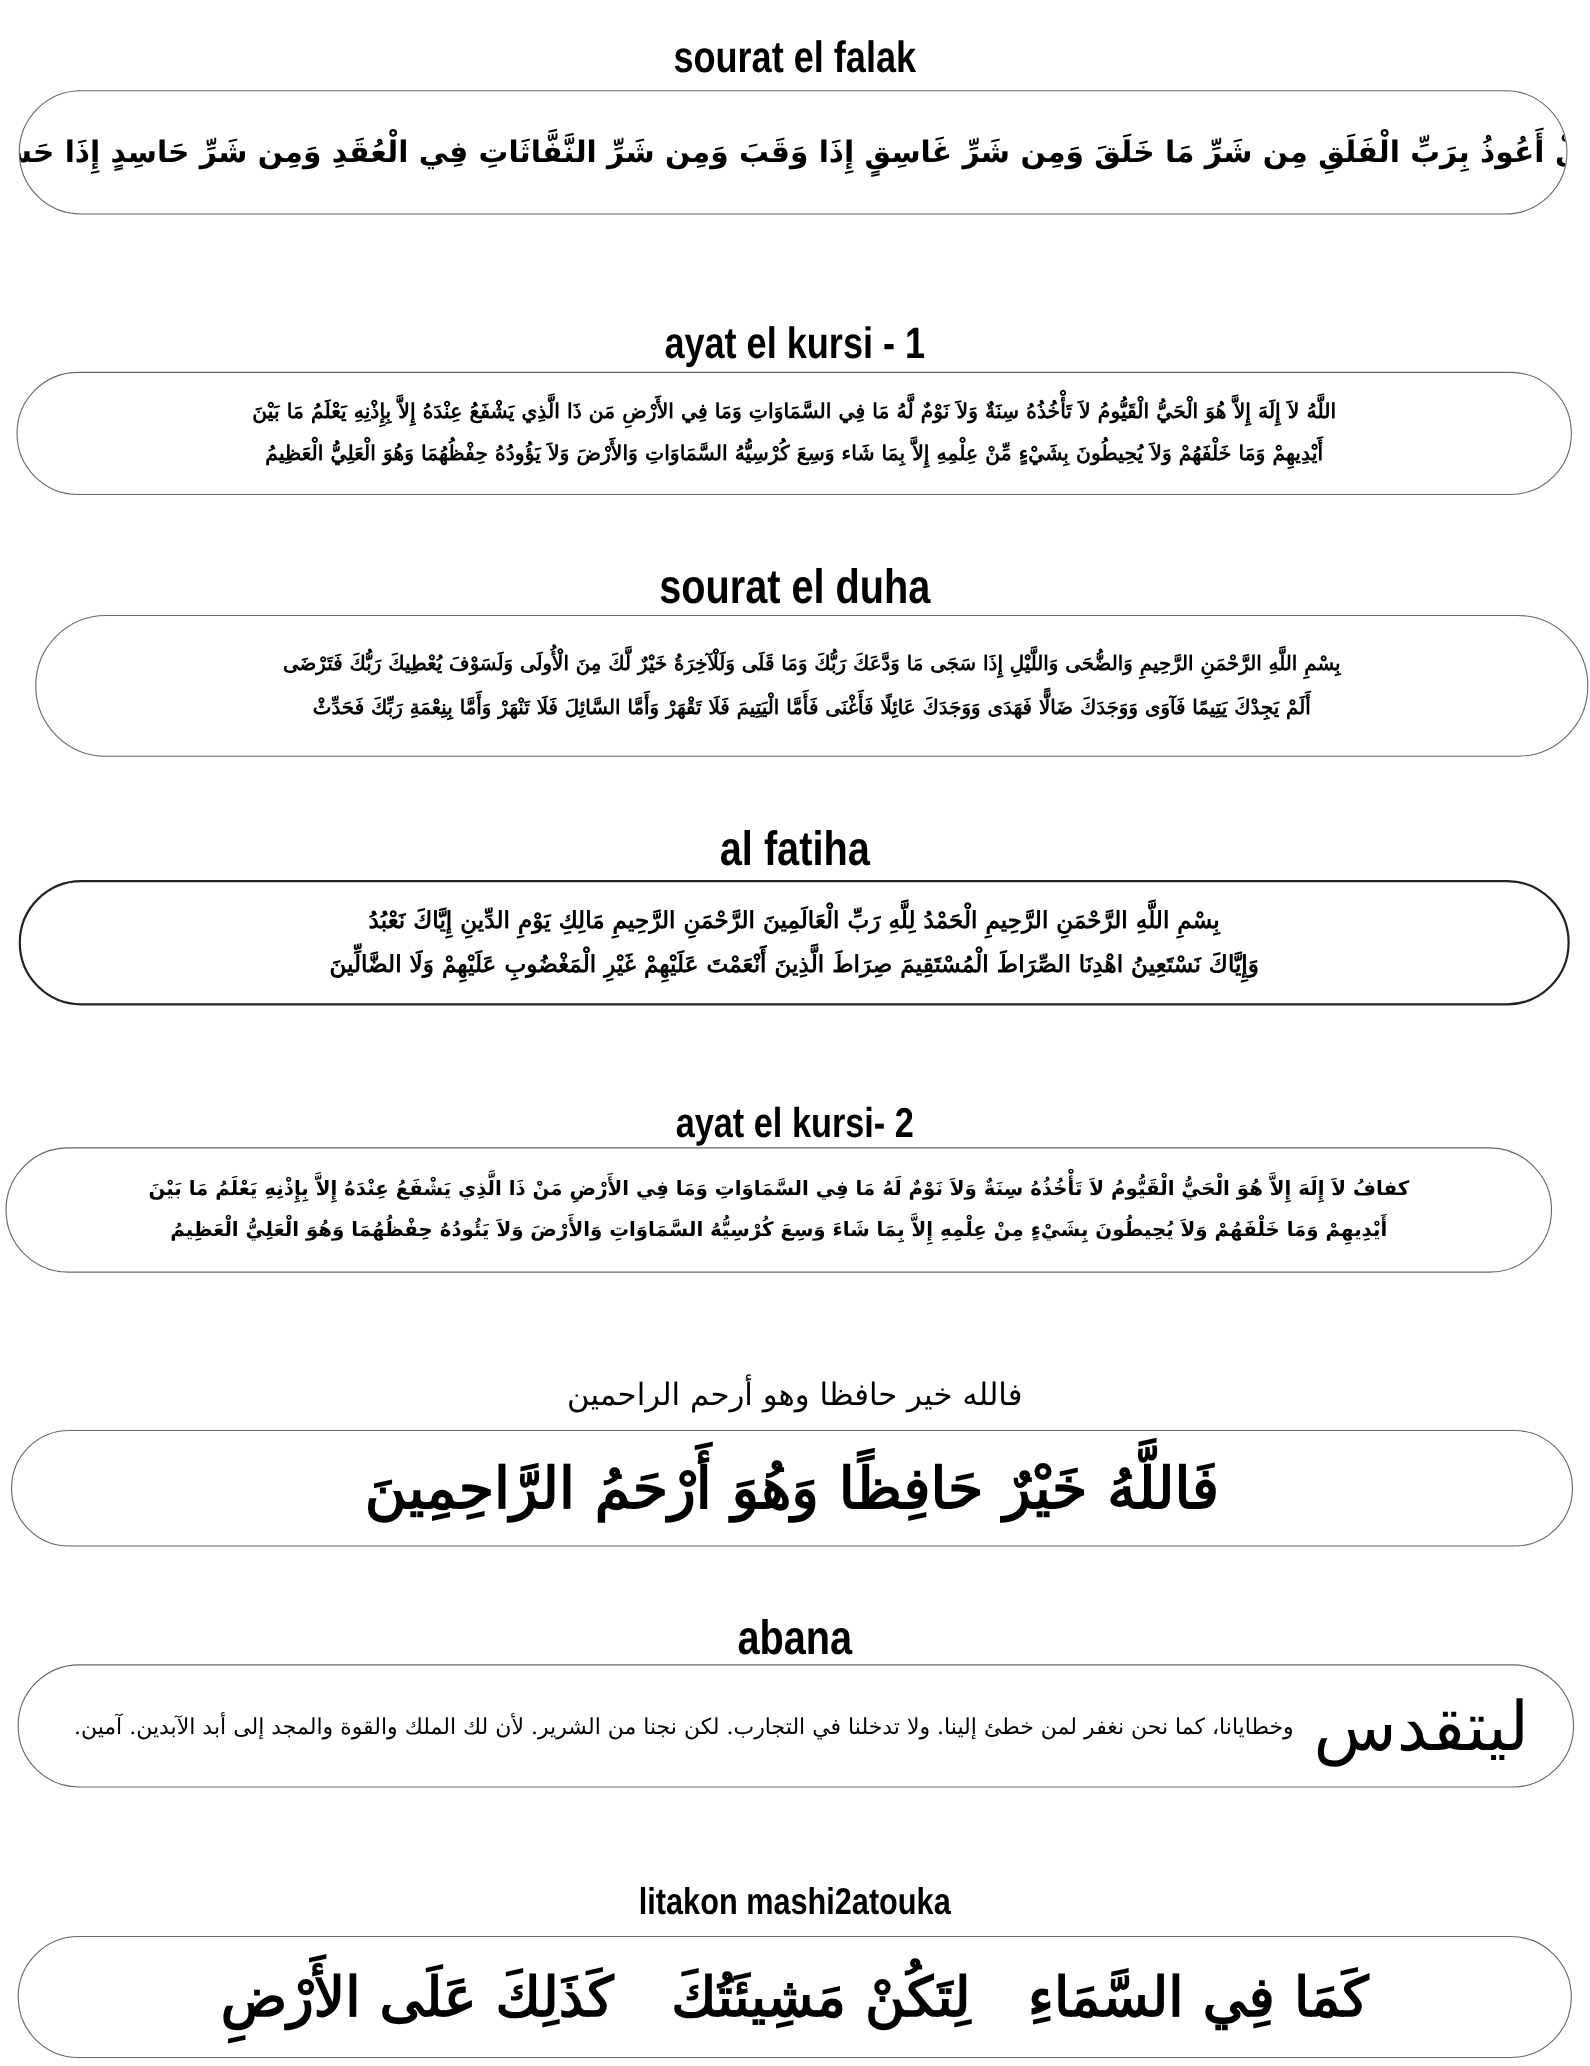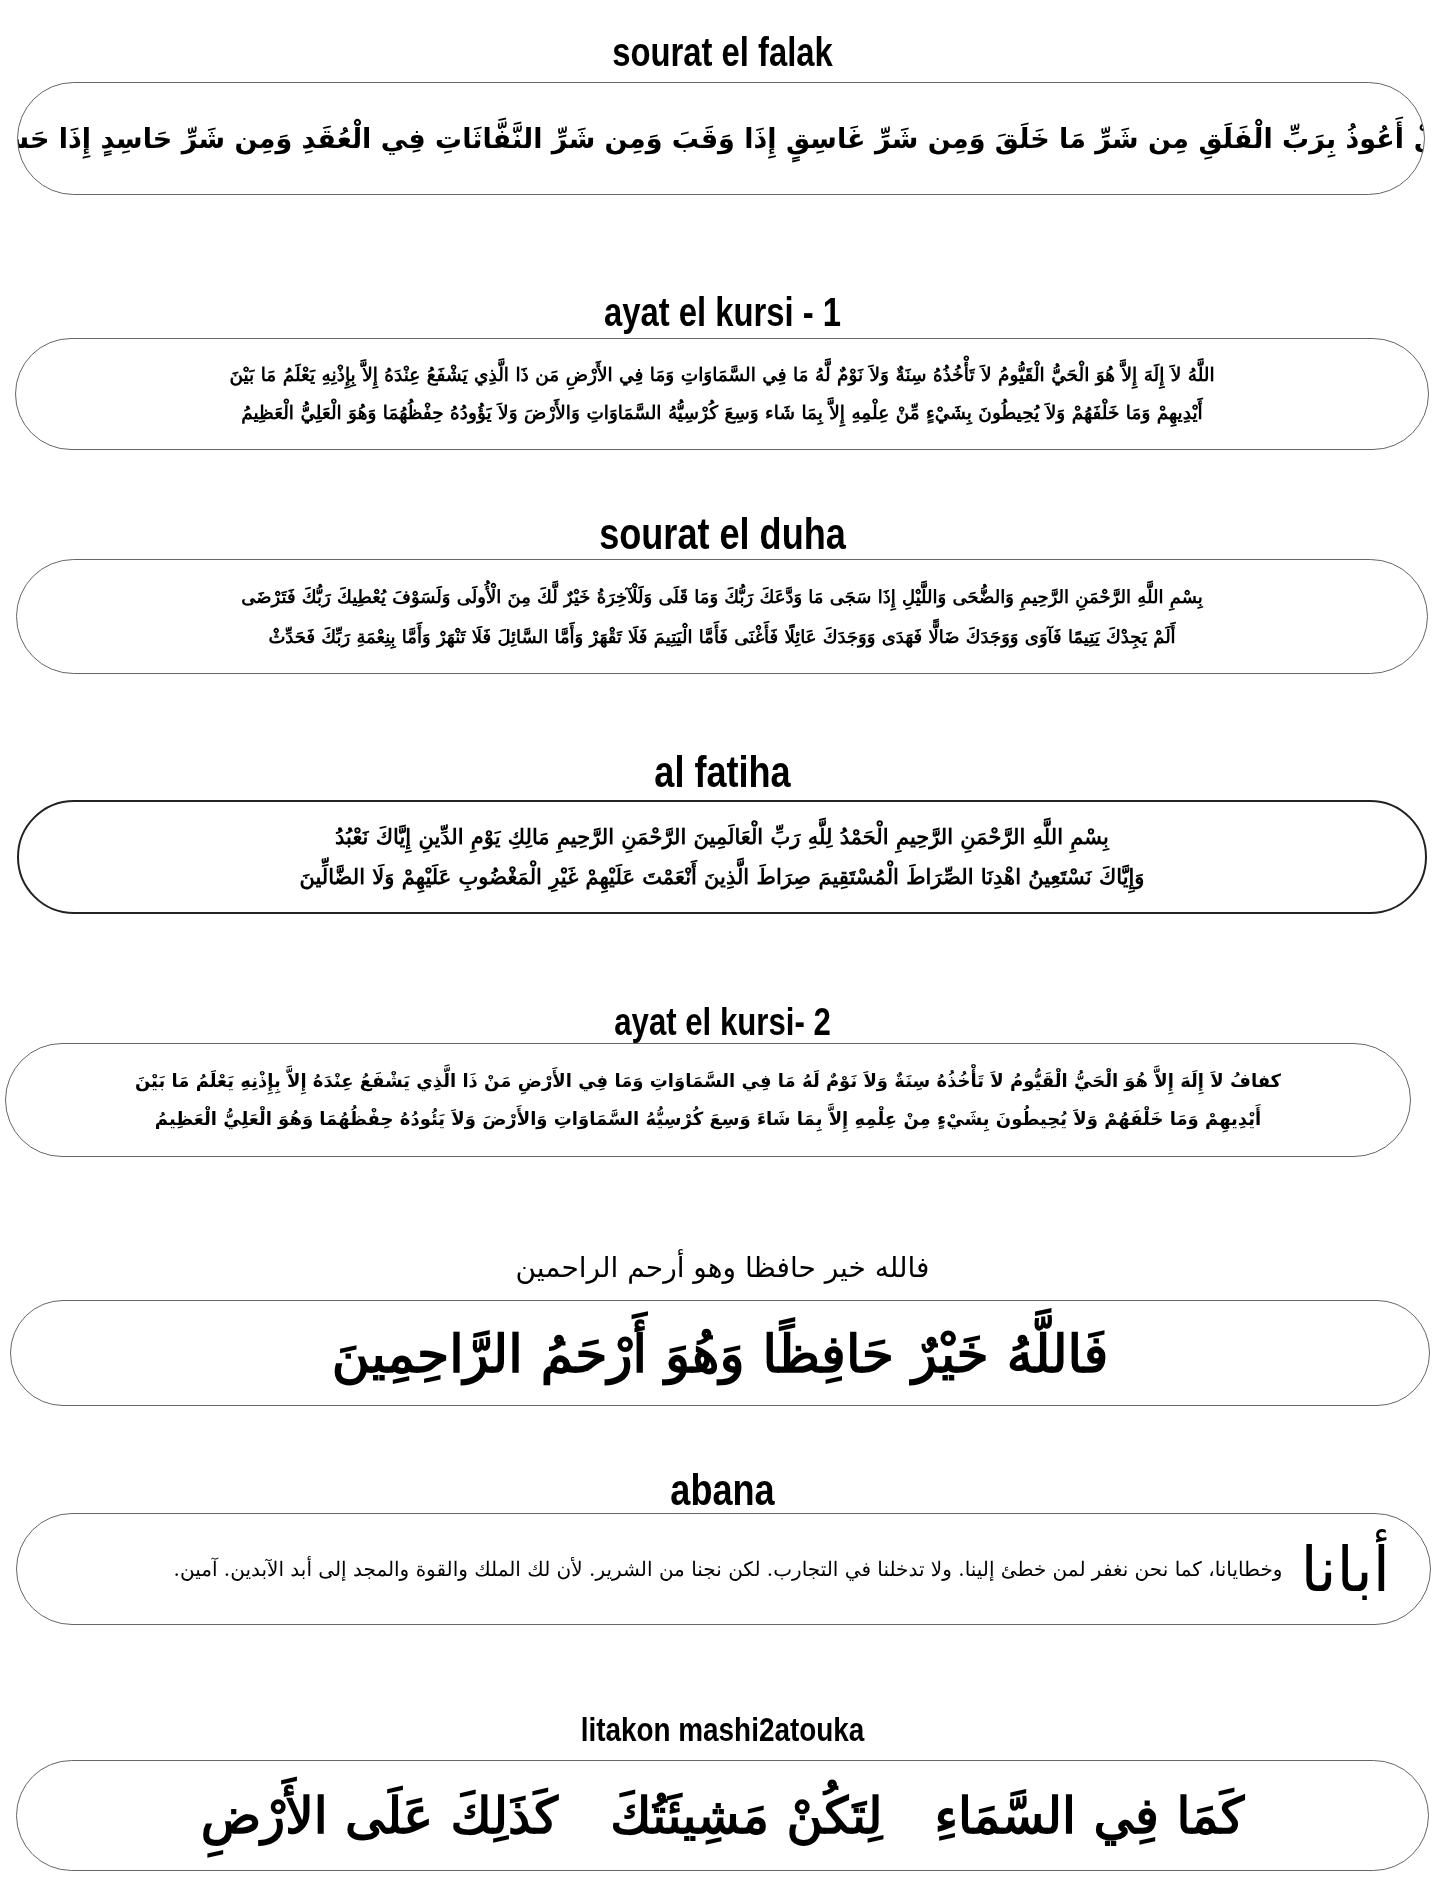--- a/index.html
+++ b/index.html
@@ -29,21 +29,21 @@
 
 <div class="title" style="top:292px;font-size:40px;">ayat el kursi - 1</div>
 <div class="box" style="left:15px;top:338px;width:1414px;height:112px;">
   <div class="lines">
     <div class="ar serif" style="font-size:18.5px;line-height:38px;">اللَّهُ لاَ إِلَهَ إِلاَّ هُوَ الْحَيُّ الْقَيُّومُ لاَ تَأْخُذُهُ سِنَةٌ وَلاَ نَوْمٌ لَّهُ مَا فِي السَّمَاوَاتِ وَمَا فِي الأَرْضِ مَن ذَا الَّذِي يَشْفَعُ عِنْدَهُ إِلاَّ بِإِذْنِهِ يَعْلَمُ مَا بَيْنَ</div>
     <div class="ar serif" style="font-size:18.5px;line-height:38px;">أَيْدِيهِمْ وَمَا خَلْفَهُمْ وَلاَ يُحِيطُونَ بِشَيْءٍ مِّنْ عِلْمِهِ إِلاَّ بِمَا شَاء وَسِعَ كُرْسِيُّهُ السَّمَاوَاتِ وَالأَرْضَ وَلاَ يَؤُودُهُ حِفْظُهُمَا وَهُوَ الْعَلِيُّ الْعَظِيمُ</div>
   </div>
 </div>
 
 <div class="title" style="top:512px;font-size:44px;">sourat el duha</div>
-<div class="box" style="left:16px;top:559px;width:1412px;height:115px;">
+<div class="box" style="left:32px;top:559px;width:1412px;height:129px;">
   <div class="lines">
     <div class="ar serif" style="font-size:18px;line-height:40px;">بِسْمِ اللَّهِ الرَّحْمَنِ الرَّحِيمِ وَالضُّحَى وَاللَّيْلِ إِذَا سَجَى مَا وَدَّعَكَ رَبُّكَ وَمَا قَلَى وَلَلْآخِرَةُ خَيْرٌ لَّكَ مِنَ الْأُولَى وَلَسَوْفَ يُعْطِيكَ رَبُّكَ فَتَرْضَى</div>
     <div class="ar serif" style="font-size:18px;line-height:40px;">أَلَمْ يَجِدْكَ يَتِيمًا فَآوَى وَوَجَدَكَ ضَالًّا فَهَدَى وَوَجَدَكَ عَائِلًا فَأَغْنَى فَأَمَّا الْيَتِيمَ فَلَا تَقْهَرْ وَأَمَّا السَّائِلَ فَلَا تَنْهَرْ وَأَمَّا بِنِعْمَةِ رَبِّكَ فَحَدِّثْ</div>
   </div>
 </div>
 
 <div class="title" style="top:750px;font-size:44px;">al fatiha</div>
 <div class="box" style="left:17px;top:800px;width:1410px;height:114px;border-color:#222;border-width:2px;">
   <div class="lines">
     <div class="ar serif" style="font-size:21px;line-height:40px;">بِسْمِ اللَّهِ الرَّحْمَنِ الرَّحِيمِ الْحَمْدُ لِلَّهِ رَبِّ الْعَالَمِينَ الرَّحْمَنِ الرَّحِيمِ مَالِكِ يَوْمِ الدِّينِ إِيَّاكَ نَعْبُدُ</div>
@@ -60,21 +60,21 @@
 </div>
 
 <div class="title" style="top:1254px;font-size:28px;font-weight:normal;transform:none;direction:rtl;font-family:'DejaVu Sans', sans-serif;">فالله خير حافظا وهو أرحم الراحمين</div>
 <div class="box" style="left:10px;top:1300px;width:1420px;height:106px;">
   <div class="ar serif" style="font-size:52px;">فَاللَّهُ خَيْرٌ حَافِظًا وَهُوَ أَرْحَمُ الرَّاحِمِينَ</div>
 </div>
 
 <div class="title" style="top:1468px;font-size:44px;">abana</div>
 <div class="box" style="left:16px;top:1513px;width:1415px;height:112px;">
   <div class="abana-wrap">
-    <div class="abana-big">أبانا</div>
+    <div class="abana-big">ليتقدس</div>
     <div class="lines abana-lines" style="align-items:flex-end;">
       <div class="ar" style="line-height:44px;">وخطايانا، كما نحن نغفر لمن خطئ إلينا. ولا تدخلنا في التجارب. لكن نجنا من الشرير. لأن لك الملك والقوة والمجد إلى أبد الآبدين. آمين.</div>
     </div>
   </div>
 </div>
 
 <div class="title" style="top:1712px;font-size:34px;">litakon mashi2atouka</div>
 <div class="box" style="left:16px;top:1760px;width:1413px;height:111px;">
   <div class="ar serif" style="font-size:50px;white-space:pre;">كَمَا فِي السَّمَاءِ   لِتَكُنْ مَشِيئَتُكَ   كَذَلِكَ عَلَى الأَرْضِ</div>
 </div>

